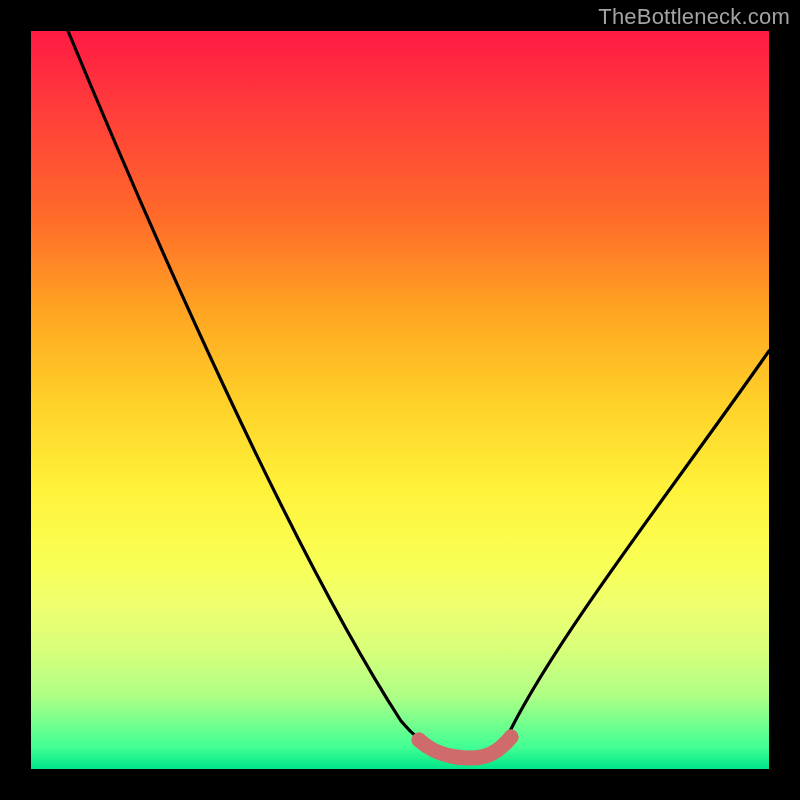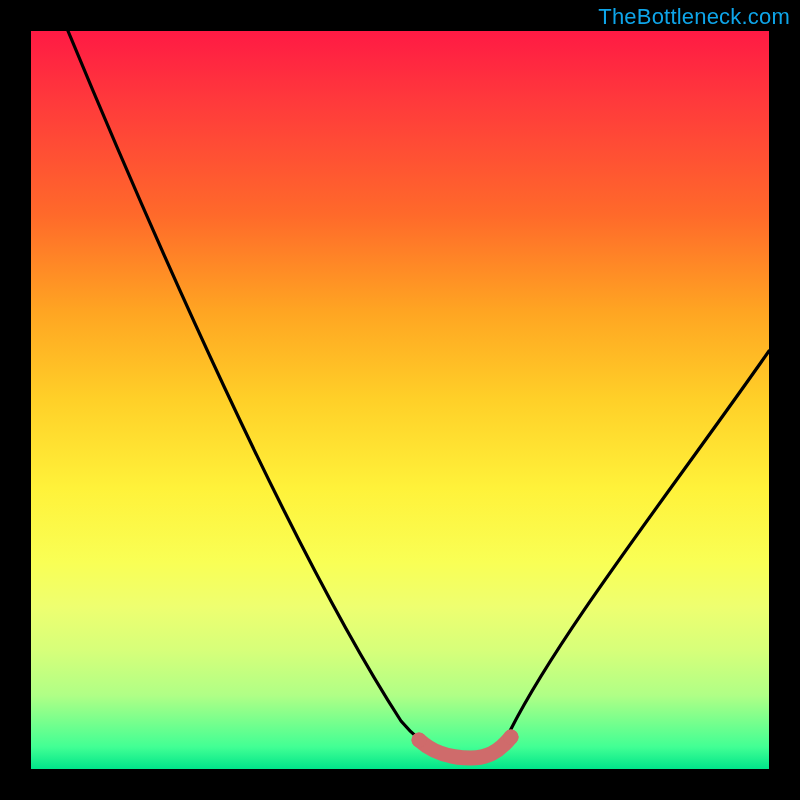--- a/index.html
+++ b/index.html
@@ -47,21 +47,21 @@
     left: 0;
     width: 738px;
     height: 738px;
     display: block;
     pointer-events: none;
   }
   .attribution {
     position: absolute;
     top: 4px;
     right: 10px;
-    color: #0ea5e9;
+    color: #a3a3a3;
     font-size: 22px;
     font-weight: 500;
     letter-spacing: 0.2px;
   }
 </style>
 </head>
 <body>
 
 <div class="frame">
   <div class="plot-area">

